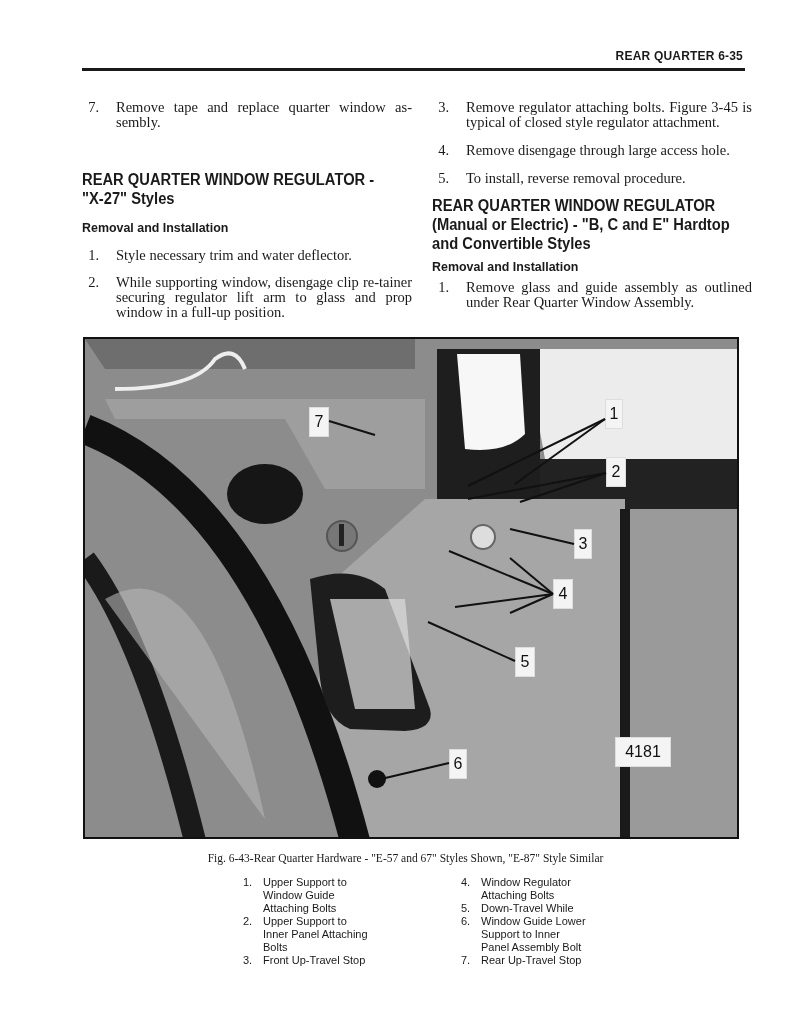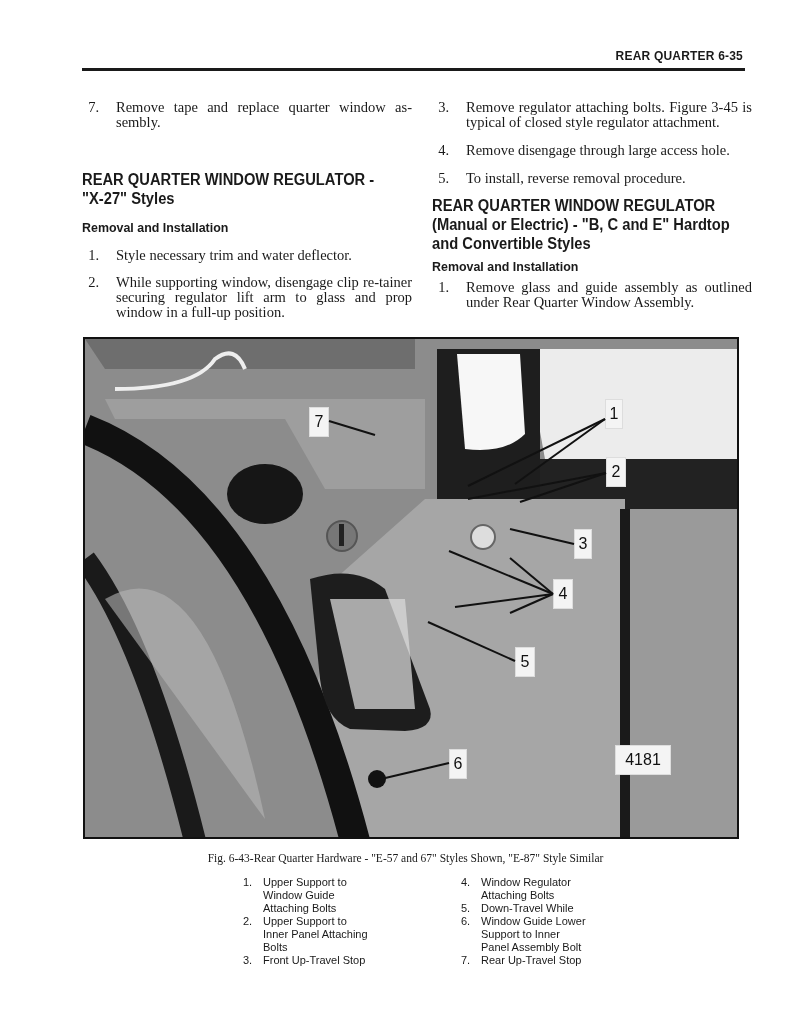--- a/index.html
+++ b/index.html
@@ -115,21 +115,21 @@
     <circle cx="292" cy="440" r="9" fill="#111"></circle>
   </svg>
 
   <div class="callout" style="left:224px;top:68px;width:18px;height:28px;">7</div>
   <div class="callout" style="left:520px;top:60px;width:16px;height:28px;">1</div>
   <div class="callout" style="left:521px;top:118px;width:18px;height:28px;">2</div>
   <div class="callout" style="left:489px;top:190px;width:16px;height:28px;">3</div>
   <div class="callout" style="left:468px;top:240px;width:18px;height:28px;">4</div>
   <div class="callout" style="left:430px;top:308px;width:18px;height:28px;">5</div>
   <div class="callout" style="left:364px;top:410px;width:16px;height:28px;">6</div>
-  <div class="callout" style="left:530px;top:398px;width:54px;height:28px;margin-top:8px;">4181</div>
+  <div class="callout" style="left:530px;top:398px;width:54px;height:28px;">4181</div>
 
   <svg width="656" height="502" viewBox="0 0 656 502" style="pointer-events:none">
     <g stroke="#111" stroke-width="2" fill="none">
       <line x1="244" y1="82" x2="290" y2="96"></line>
       <line x1="520" y1="80" x2="383" y2="147"></line>
       <line x1="520" y1="80" x2="430" y2="145"></line>
       <line x1="521" y1="134" x2="383" y2="160"></line>
       <line x1="521" y1="134" x2="435" y2="163"></line>
       <line x1="489" y1="205" x2="425" y2="190"></line>
       <line x1="468" y1="255" x2="364" y2="212"></line>

